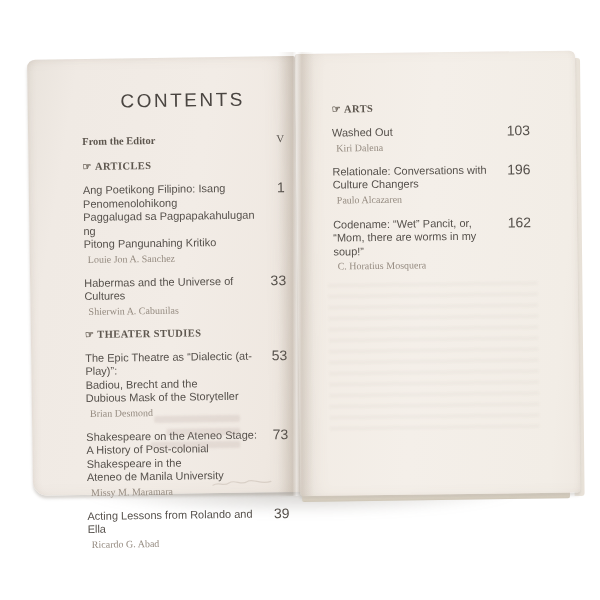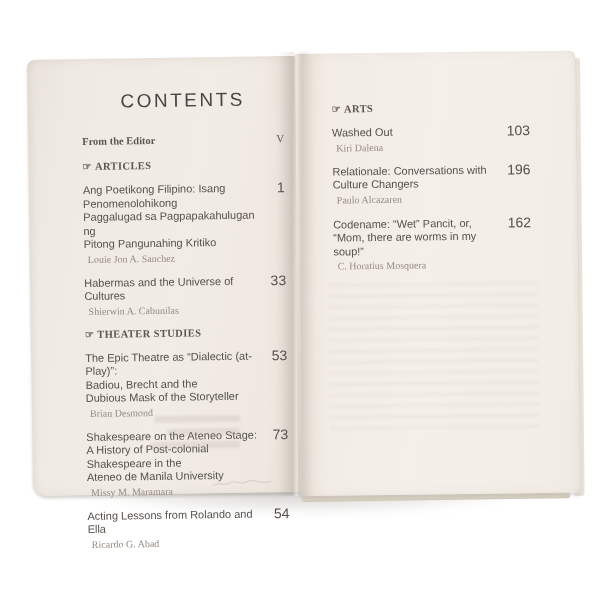--- a/index.html
+++ b/index.html
@@ -175,21 +175,21 @@
           <div class="author">Missy M. Maramara</div>
         </div>
         <div class="pg-num">73</div>
       </div>
 
       <div class="row entry">
         <div class="grow">
           <div class="title-line">Acting Lessons from Rolando and Ella</div>
           <div class="author">Ricardo G. Abad</div>
         </div>
-        <div class="pg-num">54</div>
+        <div class="pg-num">39</div>
       </div>
 
       <div class="ghost-lines" style="left:118px;top:358px;width:90px;">
         <div class="gl" style="width:86px;margin-left:4px;"></div>
         <div class="gl" style="width:74px;margin-left:16px;"></div>
         <div class="gl" style="width:90px;"></div>
       </div>
       <svg class="scribble" style="left:178px;top:420px;" width="62" height="12" viewBox="0 0 62 12">
         <path d="M2 8 C8 4,12 10,18 6 S30 9,36 5 S50 9,60 5" fill="none" stroke="#b3a699" stroke-width="1.2" stroke-linecap="round"></path>
       </svg>

